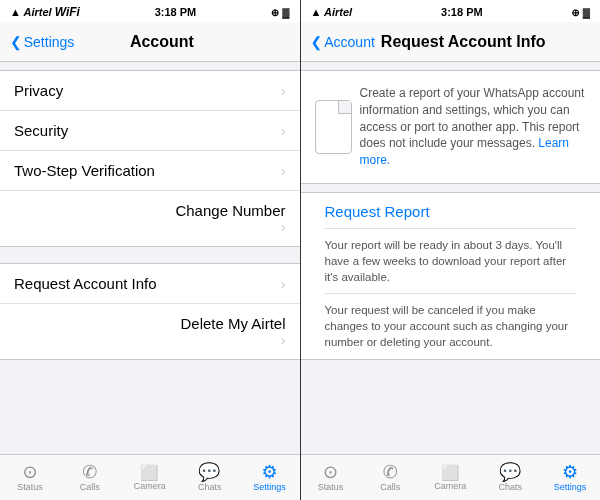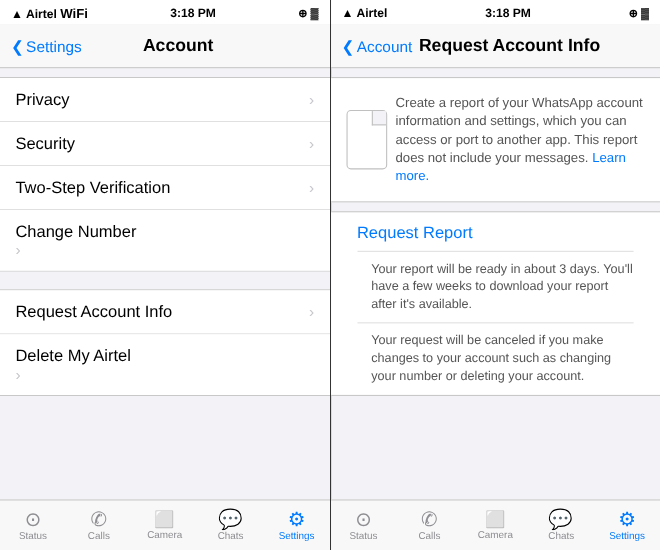--- a/index.html
+++ b/index.html
@@ -25,21 +25,21 @@
     .status-bar {
       background: #fff;
       display: flex;
       justify-content: space-between;
       align-items: center;
       padding: 4px 10px 2px;
       font-size: 11px;
       font-weight: 600;
       height: 22px;
     }
-    .status-bar .carrier { font-size: 11px; font-weight: 600; }
+    .status-bar .carrier { font-size: 11px; font-weight: 600; font-style: italic; }
     .status-bar .time { font-size: 11px; font-weight: 600; text-align: right; }
     .status-bar .icons { display: flex; gap: 3px; align-items: center; font-size: 10px; }
 
     
     .nav-bar {
       background: #f8f8f8;
       border-bottom: 0.5px solid #c8c8c8;
       display: flex;
       align-items: center;
       padding: 6px 10px;
@@ -70,21 +70,21 @@
 
     
     .list-section {
       margin-top: 8px;
       background: #fff;
       border-top: 0.5px solid #c8c8c8;
       border-bottom: 0.5px solid #c8c8c8;
     }
     .list-item {
       display: flex;
-      align-items: flex-start;
+      align-items: flex-end;
       justify-content: space-between;
       padding: 11px 14px;
       border-bottom: 0.5px solid #e0e0e0;
       background: #fff;
       cursor: pointer;
     }
     .list-item:last-child {
       border-bottom: none;
       flex-direction: column;
     }
@@ -193,21 +193,20 @@
       color: #007aff;
       padding-bottom: 8px;
       border-bottom: 0.5px solid #e0e0e0;
       cursor: pointer;
     }
     .request-desc {
       font-size: 11.5px;
       color: #555;
       line-height: 1.4;
       padding: 8px 0;
-      margin-left: 13px;
     }
 
     .divider { height: 1px; background: #e0e0e0; margin: 0; }
   </style>
 </head>
 <body>
 
 <div class="phone-screen">
 
   <div class="status-bar">

